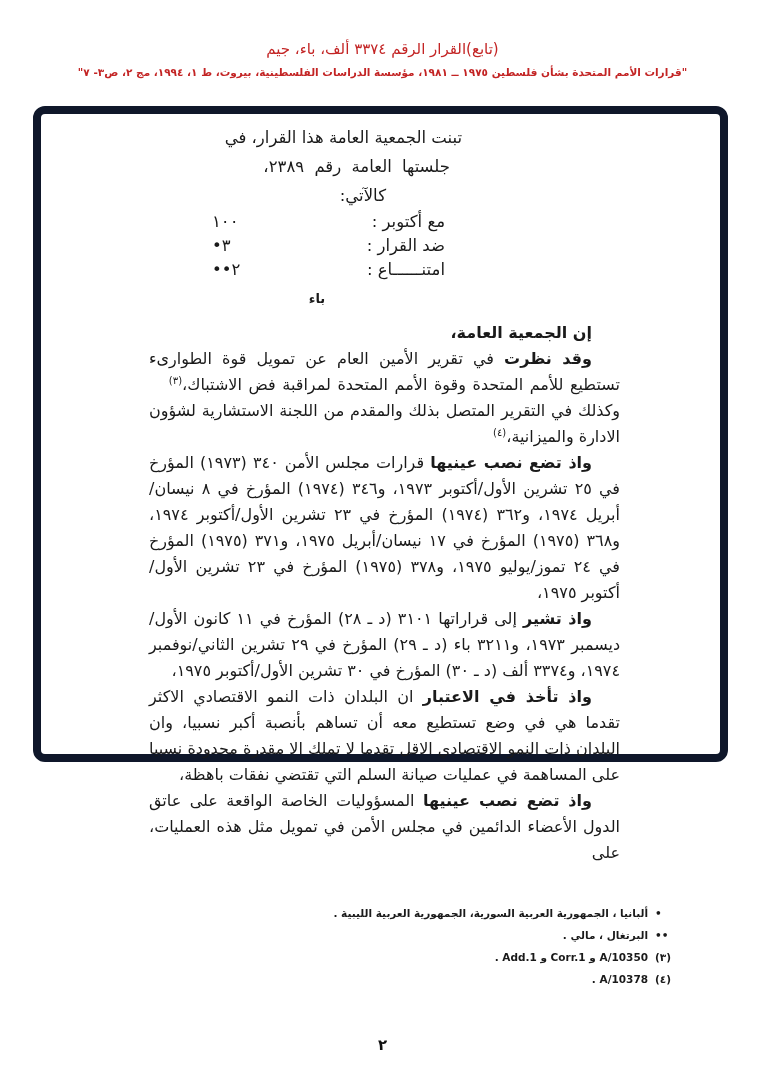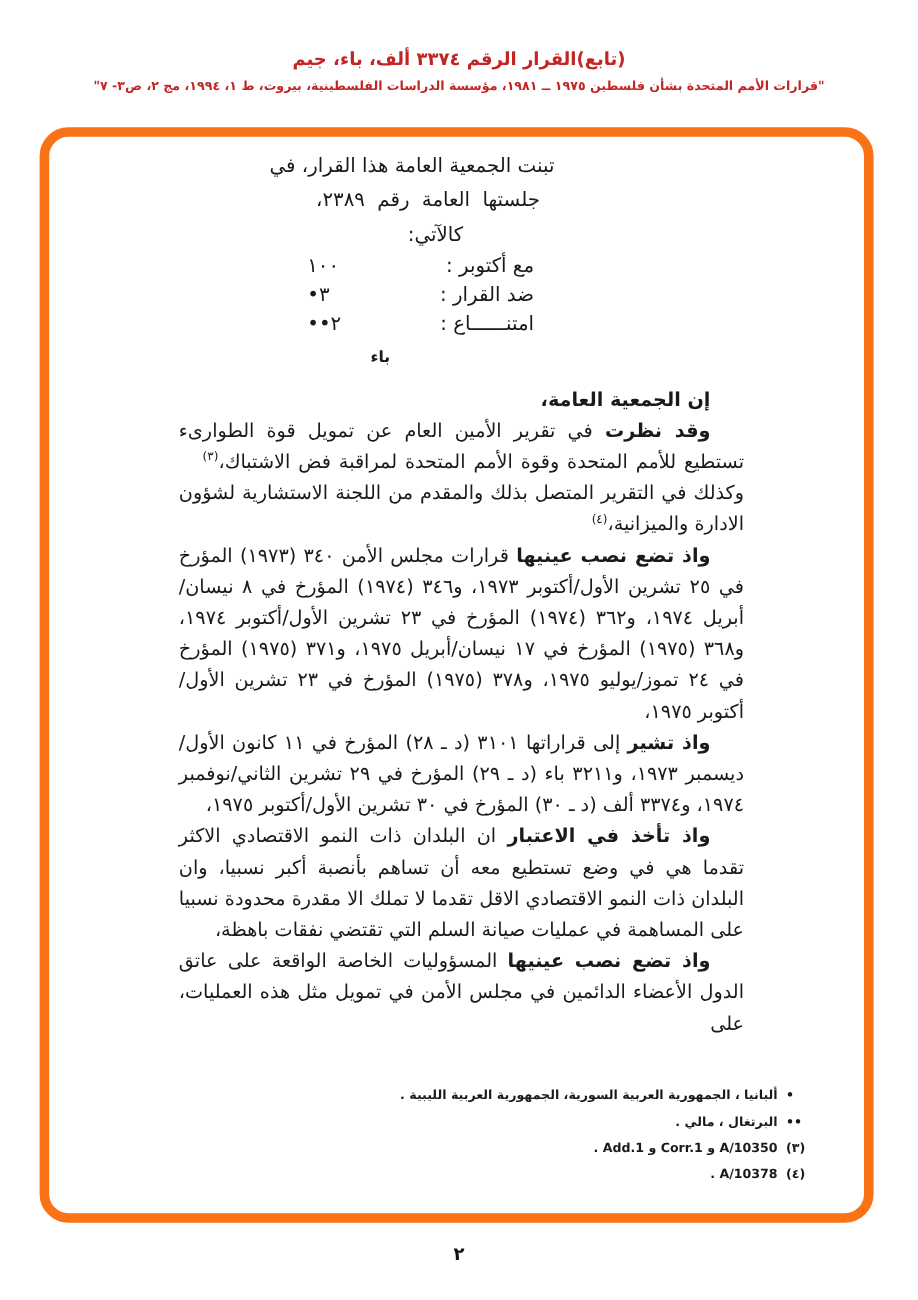--- a/index.html
+++ b/index.html
@@ -2,37 +2,37 @@
 <html lang="ar"><head>
 <meta charset="utf-8">
 <style>
   html,body { margin:0; padding:0; background:#ffffff; }
   .page {
     position:relative; width:765px; height:1083px; background:#ffffff;
     font-family:"DejaVu Sans", sans-serif; color:#1a1a1a; overflow:hidden;
   }
   
   .header { position:absolute; top:40px; left:0; right:0; text-align:center; color:#c32424; direction:rtl; }
-  .header-title { font-size:15px; font-weight:bold; }
+  .header-title { font-size:15px; font-weight:normal; }
   .header-sub   { margin-top:8px; font-size:10.5px; font-weight:bold; }
 
   
   .green-box {
-    position:absolute; left:33px; top:106px; width:695px; height:913px;
-    border:8px solid #f97316; border-radius:24px; box-sizing:border-box; background:#ffffff;
+    position:absolute; left:33px; top:106px; width:695px; height:656px;
+    border:8px solid #0f172a; border-radius:12px; box-sizing:border-box; background:#ffffff;
   }
   .content { direction:rtl; padding:9px 100px 0 108px; text-align:right; }
 
   
   .first-block { width:290px; margin-right:158px; font-size:16.5px; }
   .fb-line { line-height:29px; text-align:right; }
   .fb-line:nth-child(2) { padding-right:12px; word-spacing:5px; }
   .fb-line:nth-child(3) { padding-right:76px; }
   .vote-line { display:flex; justify-content:space-between; width:233px; margin-right:17px; line-height:24px; }
-  .vote-value { direction:ltr; unicode-bidi:isolate;margin-left:44px; }
+  .vote-value { direction:ltr; unicode-bidi:isolate; }
   .baa { text-align:center; font-weight:bold; font-size:13px; line-height:18px; margin-top:8px; }
 
   
   .body-paragraphs { margin-top:12px; font-size:16px; line-height:26px; text-align:justify; }
   .para { text-indent:28px; }
   .para .bold { font-weight:bold; }
   .para .sup  { vertical-align:super; font-size:10px; line-height:0; }
 
   
   .footnotes { position:absolute; top:788px; right:47px; left:90px; direction:rtl; }

